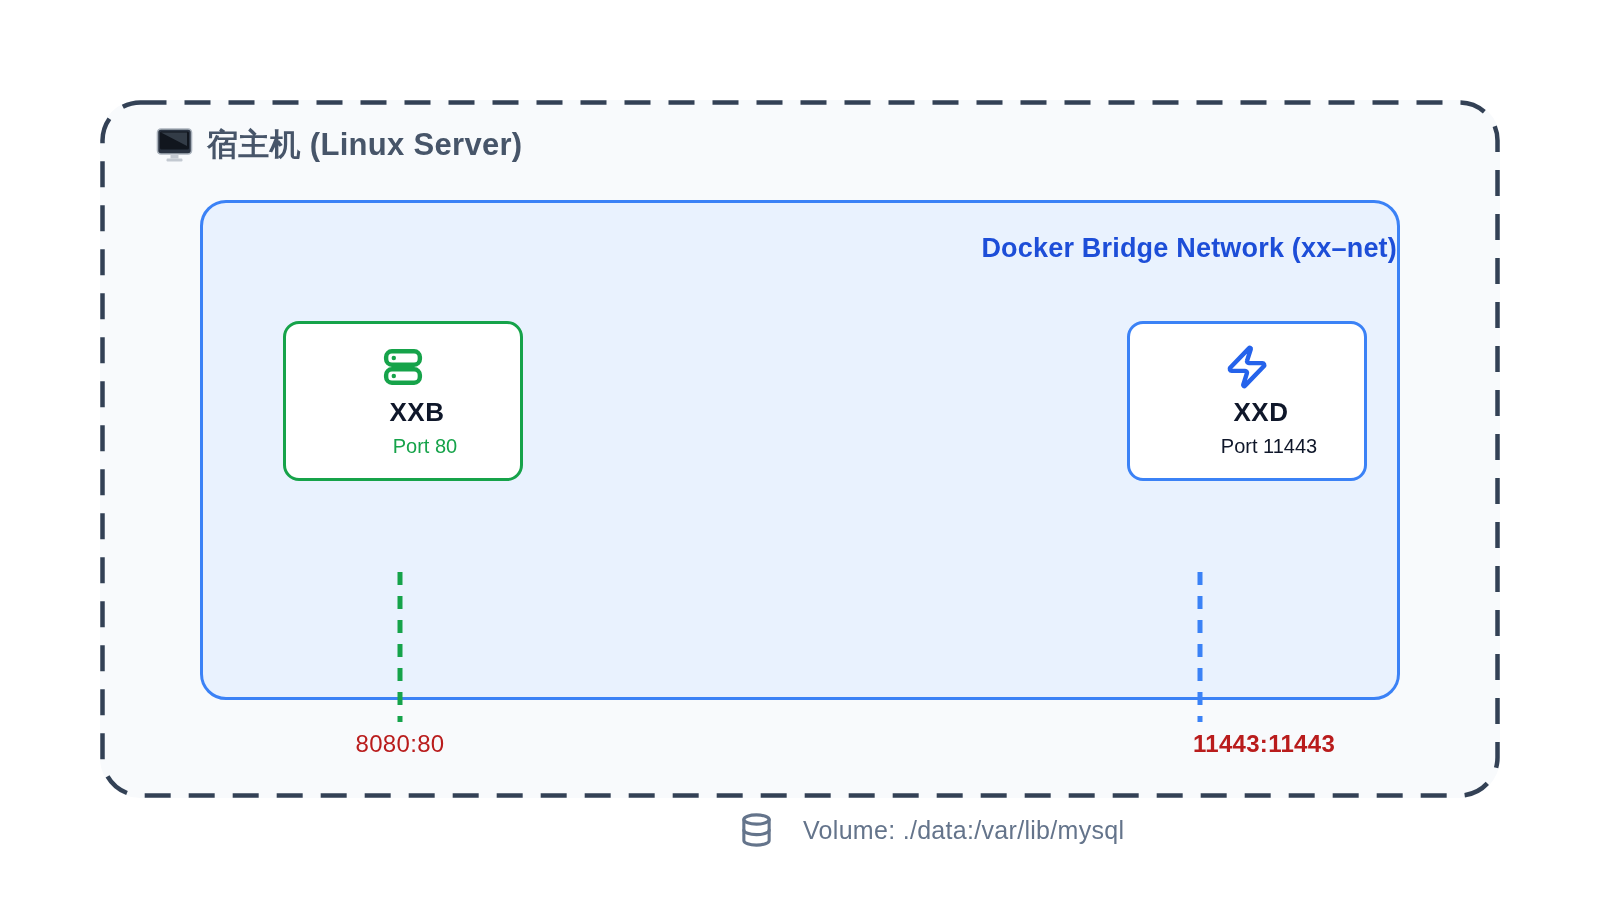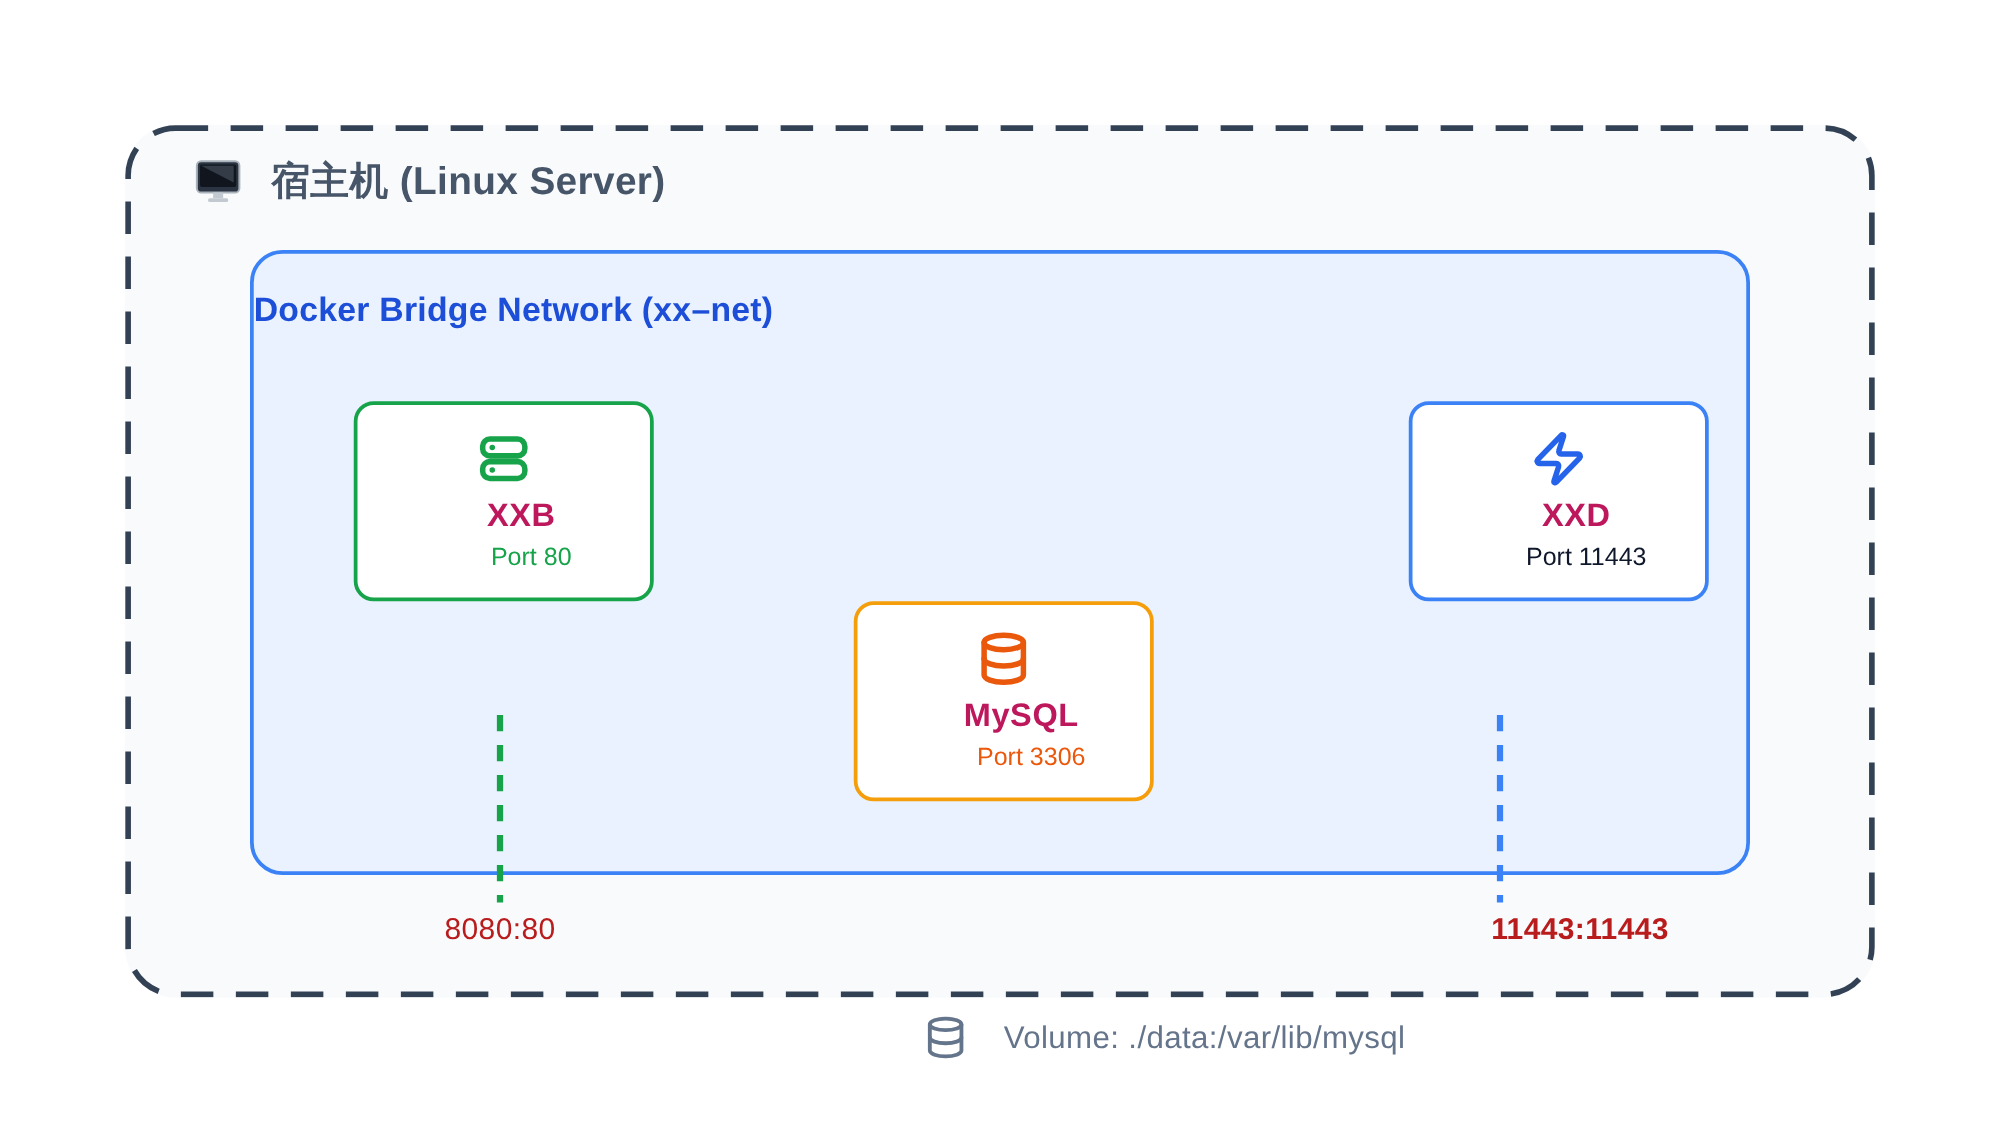--- a/index.html
+++ b/index.html
@@ -11,45 +11,45 @@
   
   .host-box {
     position: absolute; left: 100px; top: 100px;
     width: 1400px; height: 698px;
     background: #f8fafc; border-radius: 40px;
   }
   .host-border-svg { position: absolute; inset: 0; width: 100%; height: 100%; pointer-events: none; }
 
   .host-title {
     position: absolute; left: 56px; top: 24px;
-    display: flex; align-items: center; gap: 24px;
+    display: flex; align-items: center; gap: 14px;
     font-size: 31px; font-weight: 700; color: #475569; letter-spacing: 0.3px;
   }
   .monitor-icon-svg { display: block; }
 
   
   .network-box {
     position: absolute; left: 100px; top: 100px;
     width: 1200px; height: 500px;
     background: #e9f2fe; border: 3px solid #3b82f6; border-radius: 26px;
   }
   .network-title {
-    margin-top: 30px; text-align: left;
+    margin-top: 30px; text-align: right;
     font-size: 27px; font-weight: 700; color: #1d4ed8; letter-spacing: 0.2px;
   }
 
   
   .card {
     position: absolute; width: 240px; height: 160px;
     background: #ffffff; border-radius: 16px;
     display: flex; flex-direction: column; align-items: center; justify-content: center;
     gap: 7px;
   }
   .card .card-icon { line-height: 0; }
-  .card .card-name { font-size: 26px; font-weight: 700; color: #be185d; letter-spacing: 0.5px; margin-left: 28px; }
+  .card .card-name { font-size: 26px; font-weight: 700; color: #0f172a; letter-spacing: 0.5px; margin-left: 28px; }
   .card .card-port { font-size: 20px; font-weight: 500; margin-left: 44px; }
 
   .card-xxb   { left: 80px;  top: 118px; border: 3px solid #16a34a; }
   .card-mysql { left: 480px; top: 278px; border: 3px solid #f59e0b; }
   .card-xxd   { left: 924px; top: 118px; border: 3px solid #3b82f6; }
 
   .card-xxb .card-icon   { color: #16a34a; }
   .card-mysql .card-icon { color: #ea580c; }
   .card-xxd .card-icon   { color: #2563eb; }
   .card-xxb .card-port   { color: #16a34a; }
@@ -109,31 +109,20 @@
             <rect x="3.2" y="3.8" width="17.6" height="7" rx="3"></rect>
             <rect x="3.2" y="13.2" width="17.6" height="7" rx="3"></rect>
             <line x1="7.2" y1="7.3" x2="7.21" y2="7.3"></line>
             <line x1="7.2" y1="16.7" x2="7.21" y2="16.7"></line>
           </svg>
         </span>
         <div class="card-name">XXB</div>
         <div class="card-port">Port 80</div>
       </div>
 
-      <div class="card card-mysql">
-        <span class="card-icon">
-          <svg width="46" height="46" viewBox="0 0 24 24" fill="none" stroke="currentColor" stroke-width="2.3" stroke-linecap="round" stroke-linejoin="round">
-            <ellipse cx="12" cy="5.2" rx="8.2" ry="3"></ellipse>
-            <path d="M3.8 5.2v13.6c0 1.66 3.67 3 8.2 3s8.2-1.34 8.2-3V5.2"></path>
-            <path d="M3.8 12c0 1.66 3.67 3 8.2 3s8.2-1.34 8.2-3"></path>
-          </svg>
-        </span>
-        <div class="card-name">MySQL</div>
-        <div class="card-port">Port 3306</div>
-      </div>
 
       <div class="card card-xxd">
         <span class="card-icon">
           <svg width="46" height="46" viewBox="0 0 24 24" fill="none" stroke="currentColor" stroke-width="2.3" stroke-linecap="round" stroke-linejoin="round">
             <path d="M4 14a1 1 0 0 1-.78-1.63l9.9-10.2a.5.5 0 0 1 .86.46l-1.92 6.02A1 1 0 0 0 13 10h7a1 1 0 0 1 .78 1.63l-9.9 10.2a.5.5 0 0 1-.86-.46l1.92-6.02A1 1 0 0 0 11 14z"></path>
           </svg>
         </span>
         <div class="card-name">XXD</div>
         <div class="card-port">Port 11443</div>
       </div>

